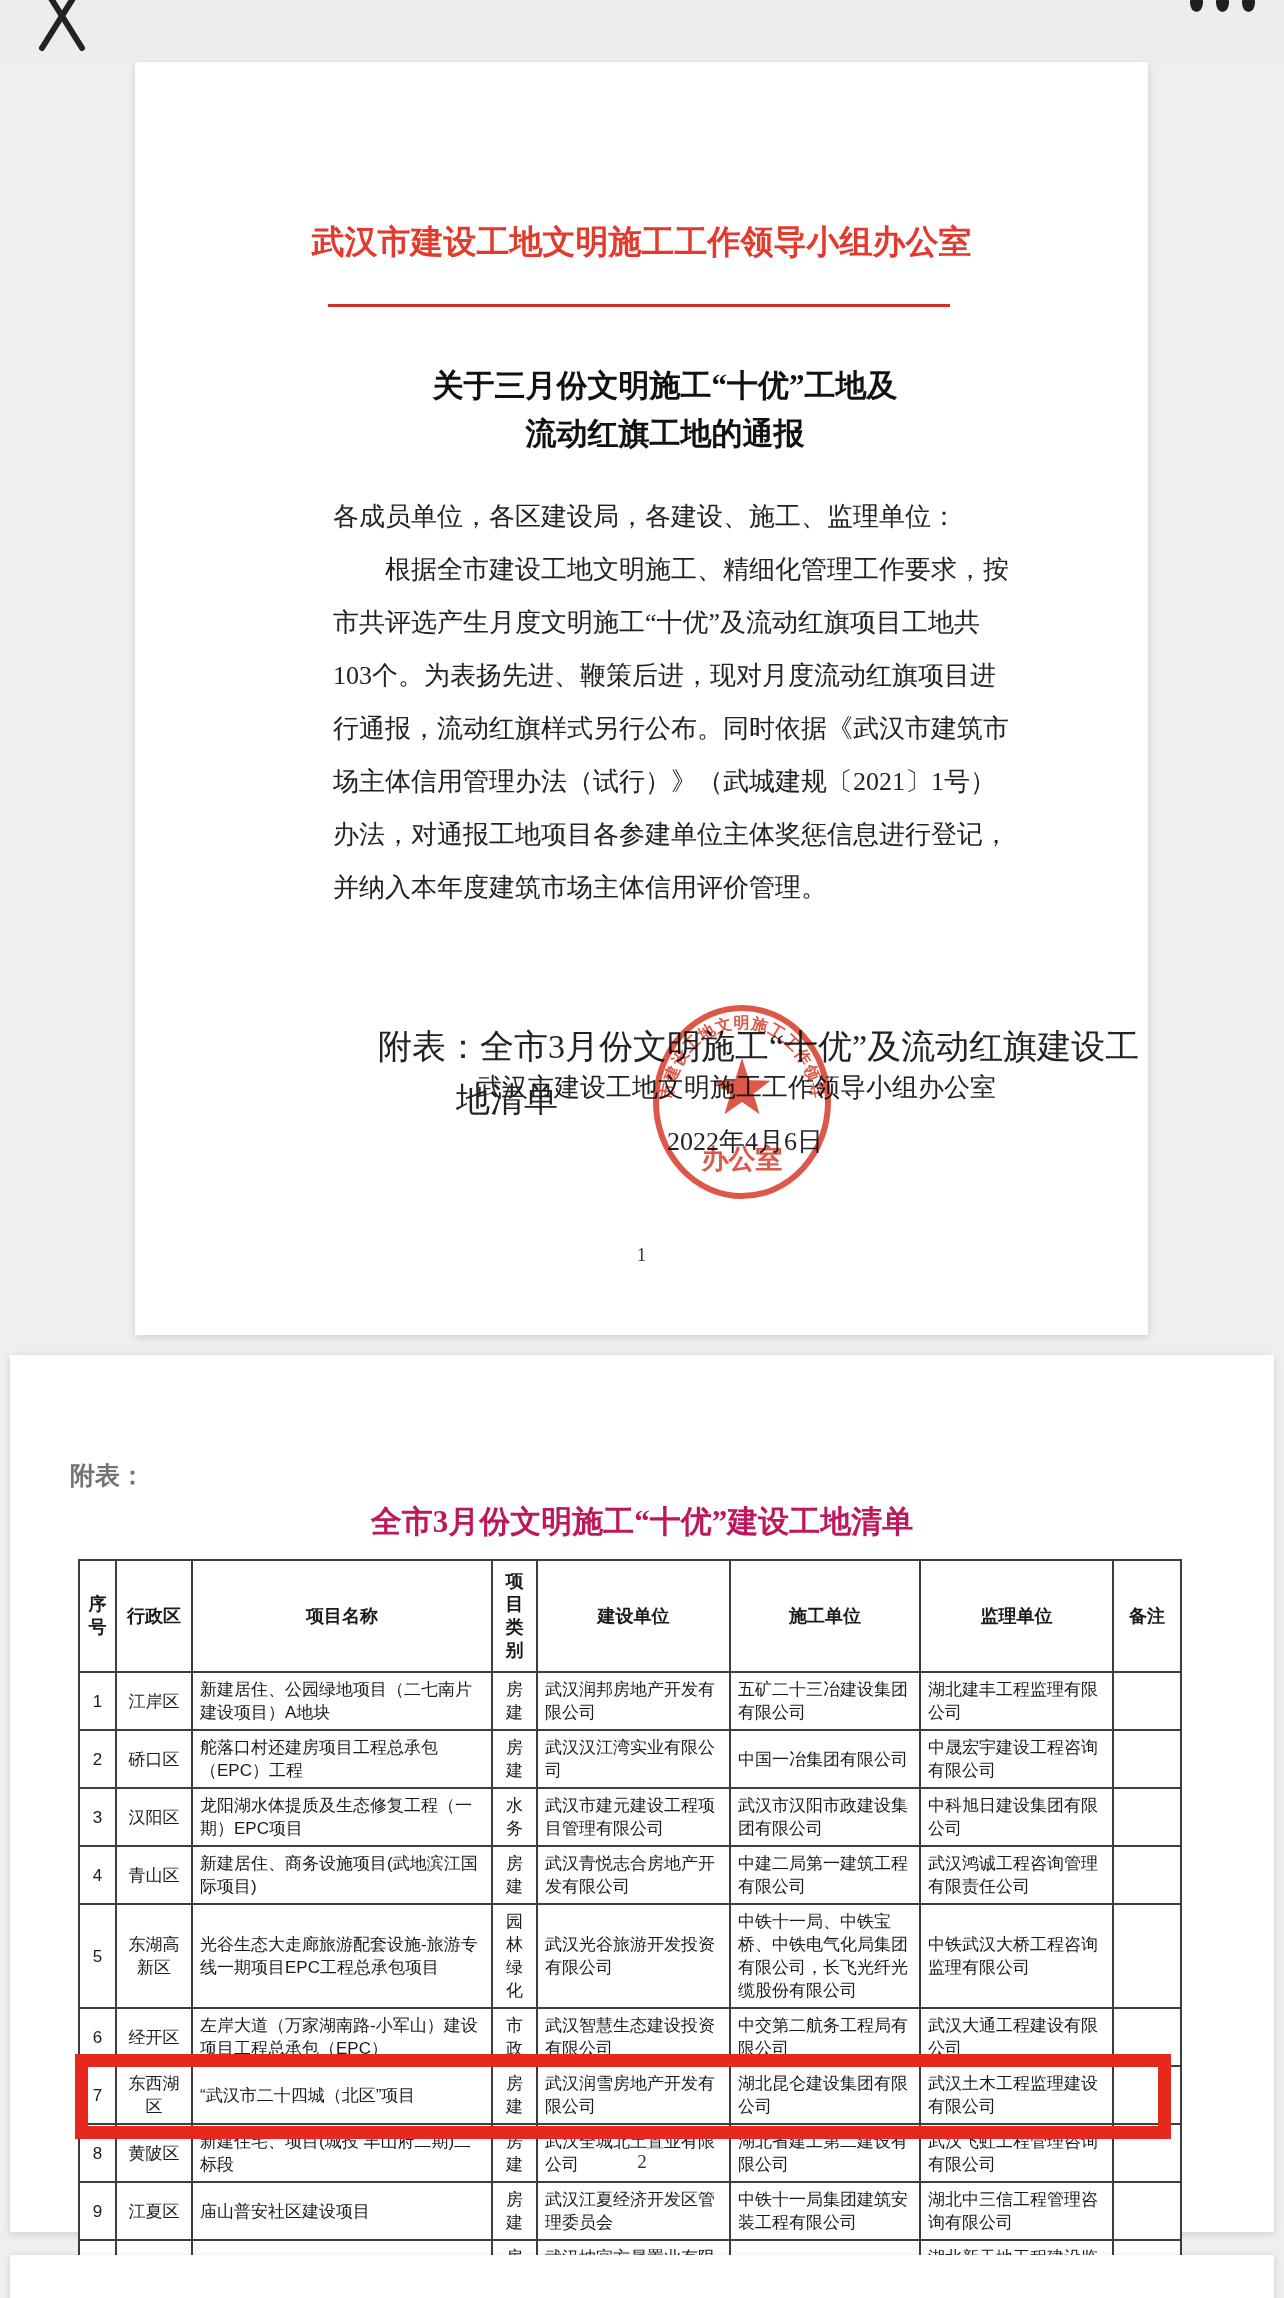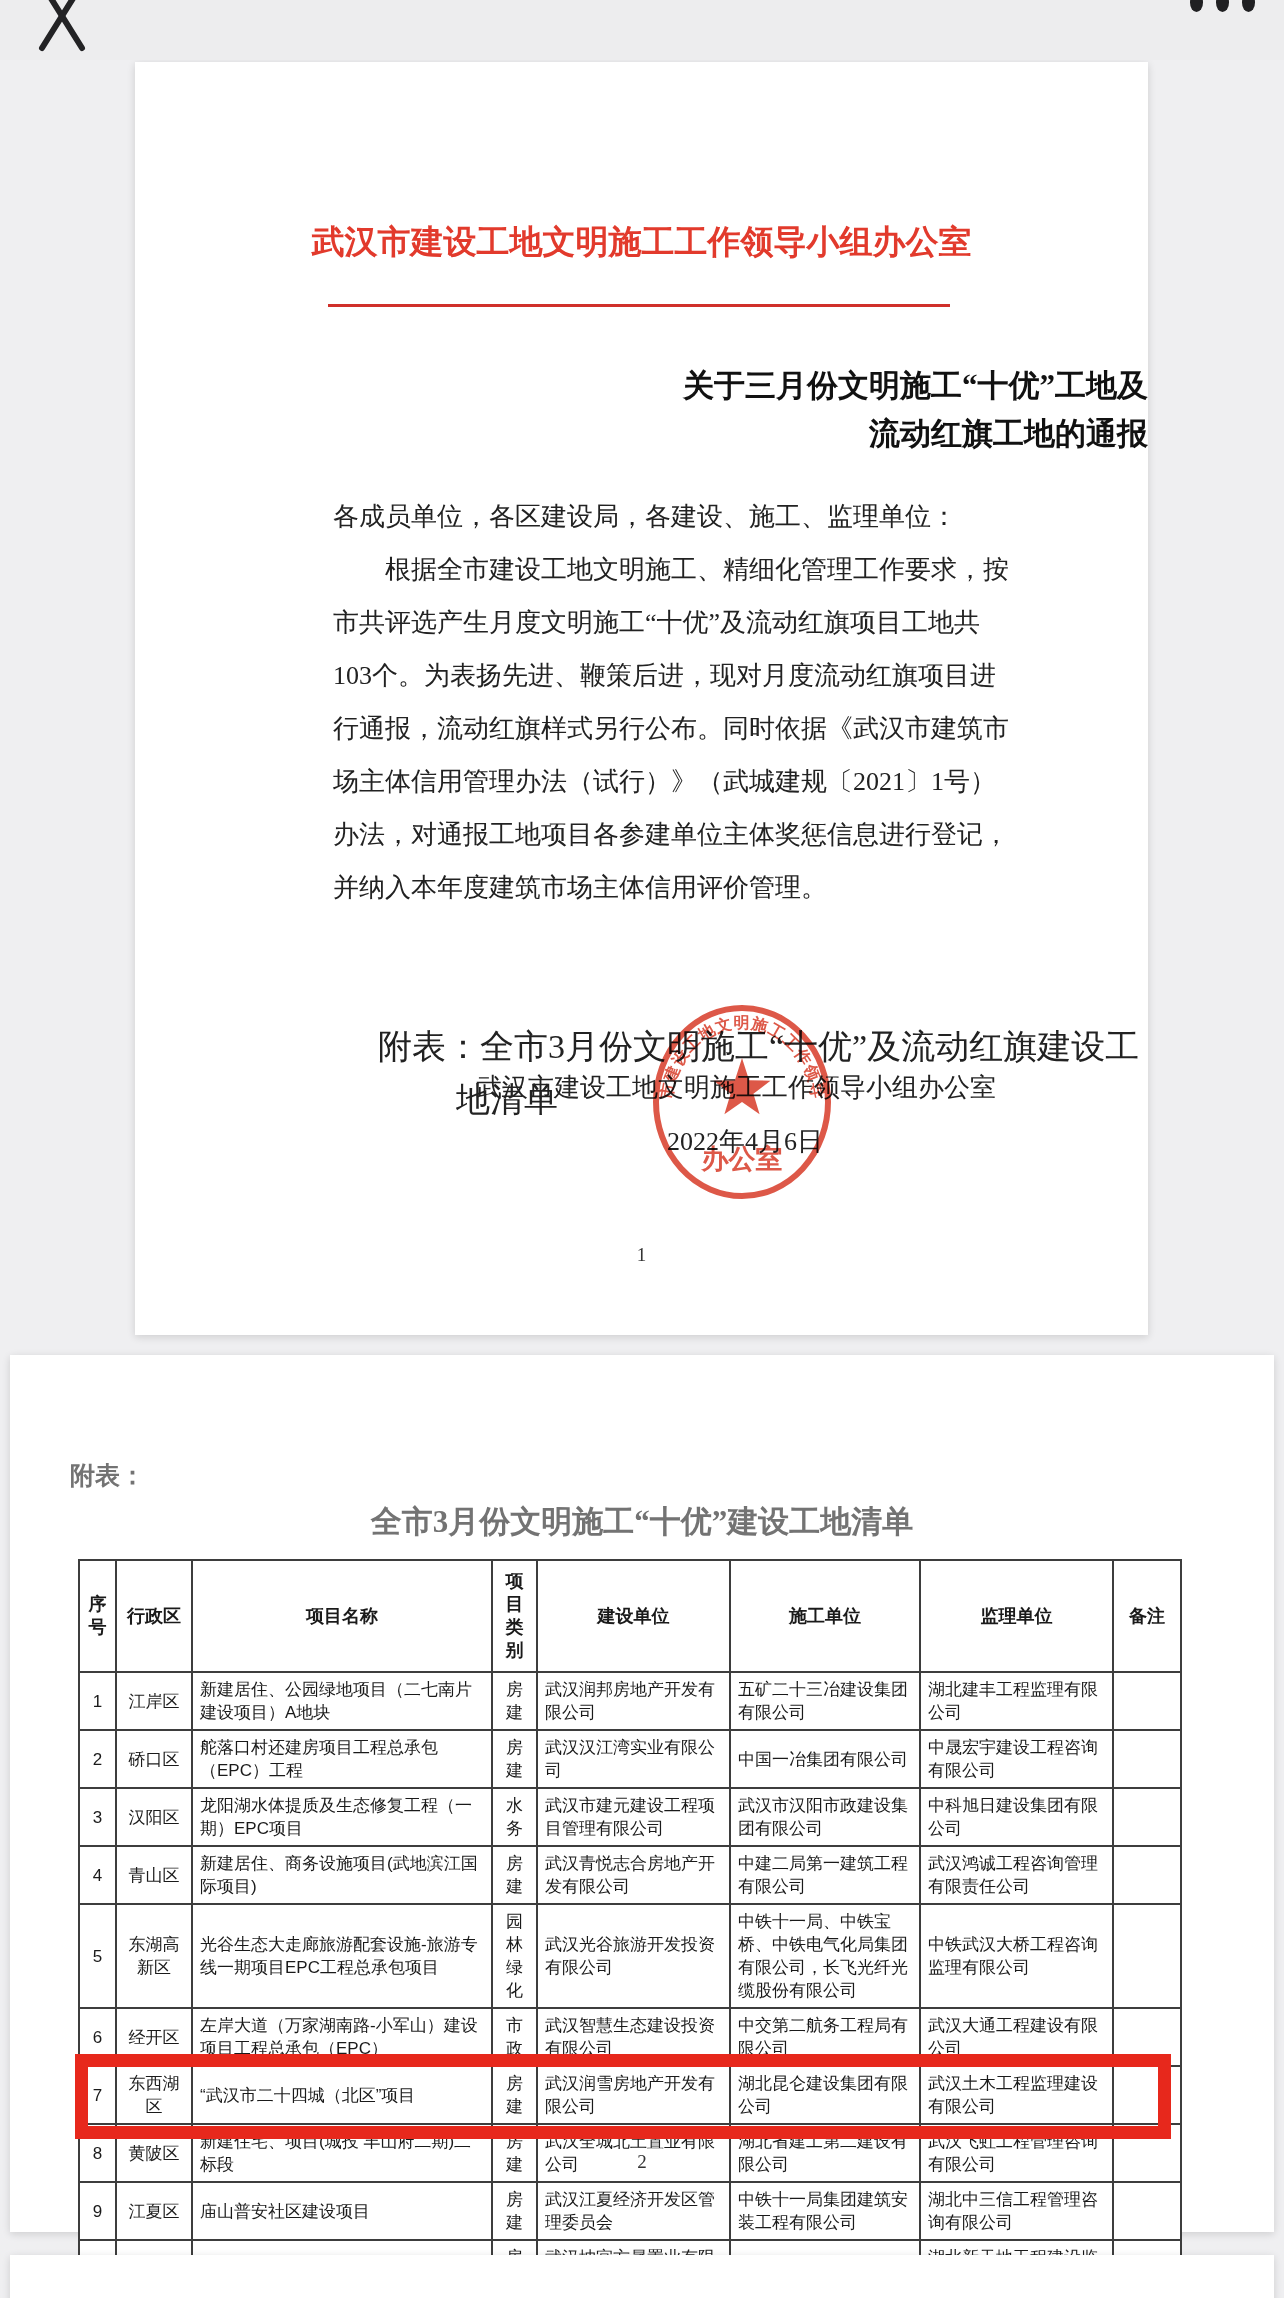--- a/index.html
+++ b/index.html
@@ -22,21 +22,21 @@
   
   .page { position:absolute; background:#ffffff; box-shadow:0 2px 8px rgba(0,0,0,0.14); }
   .page1 { left:135px; top:62px;  width:1013px; height:1273px; }
   .page2 { left:10px;  top:1355px; width:1264px; height:877px;  }
   .page3 { left:10px;  top:2255px; width:1264px; height:60px;   }
 
   
   .org-title { position:absolute; left:0; top:158px; width:100%; text-align:center;
     font-size:33px; font-weight:bold; color:#e23a2c; letter-spacing:0; }
   .red-rule { position:absolute; left:193px; top:242px; width:622px; height:3px; background:#d0302a; }
-  .doc-title { position:absolute; left:0; top:300px; width:100%; text-align:right;
+  .doc-title { position:absolute; left:0; top:300px; width:100%; text-align:center;
     font-size:31px; font-weight:bold; line-height:48px; color:#111;padding-left:47px; }
   .body-block { position:absolute; left:198px; top:428px; width:630px;
     font-size:26px; line-height:53px; color:#222; }
   .body-line { white-space:nowrap; }
   .body-line.indent { text-indent:52px; }
   .attach-block { position:absolute; left:0; top:958px; width:100%;
     font-size:34px; line-height:53px; color:#222; }
   .attach-l1 { margin-left:243px; white-space:nowrap; }
   .attach-l2 { margin-left:321px; white-space:nowrap; }
   .sig-line  { position:absolute; left:341px; top:1008px; width:480px; text-align:center;
@@ -46,21 +46,21 @@
   .seal { position:absolute; left:512px; top:938px; width:190px; height:204px;
     opacity:0.88; mix-blend-mode:multiply; pointer-events:none; }
   .pagenum { position:absolute; left:0; width:100%; text-align:center; font-size:19px; color:#333; }
   .pagenum.p1 { top:1182px; }
   .pagenum.p2 { top:796px; }
 
   
   .attach-label { position:absolute; left:60px; top:104px; font-size:25px; font-weight:bold;
     font-family:"Liberation Sans","DejaVu Sans",sans-serif; color:#737373; }
   .table-title { position:absolute; left:0; top:146px; width:100%; text-align:center;
-    font-size:31px; font-weight:bold; color:#737373; }
+    font-size:31px; font-weight:bold; color:#be185d; }
   table.sites { position:absolute; left:68px; top:204px; width:1102px; border-collapse:collapse;
     font-family:"Liberation Sans","DejaVu Sans",sans-serif; font-size:17px; line-height:23px; color:#1a1a1a;
     table-layout:fixed; }
   table.sites th, table.sites td { border:2px solid #3d3d3d; padding:5px 7px; vertical-align:middle; background:#fff; }
   table.sites th { font-weight:bold; font-size:18px; text-align:center; padding:9px 4px; }
   td.c0, td.c1, td.c3 { text-align:center; padding-left:3px; padding-right:3px; }
   td.c2, td.c4, td.c5, td.c6 { text-align:left; }
   .hl-rect { position:absolute; border:13px solid #e7281c; z-index:4; pointer-events:none; }
 </style>
 </head>

